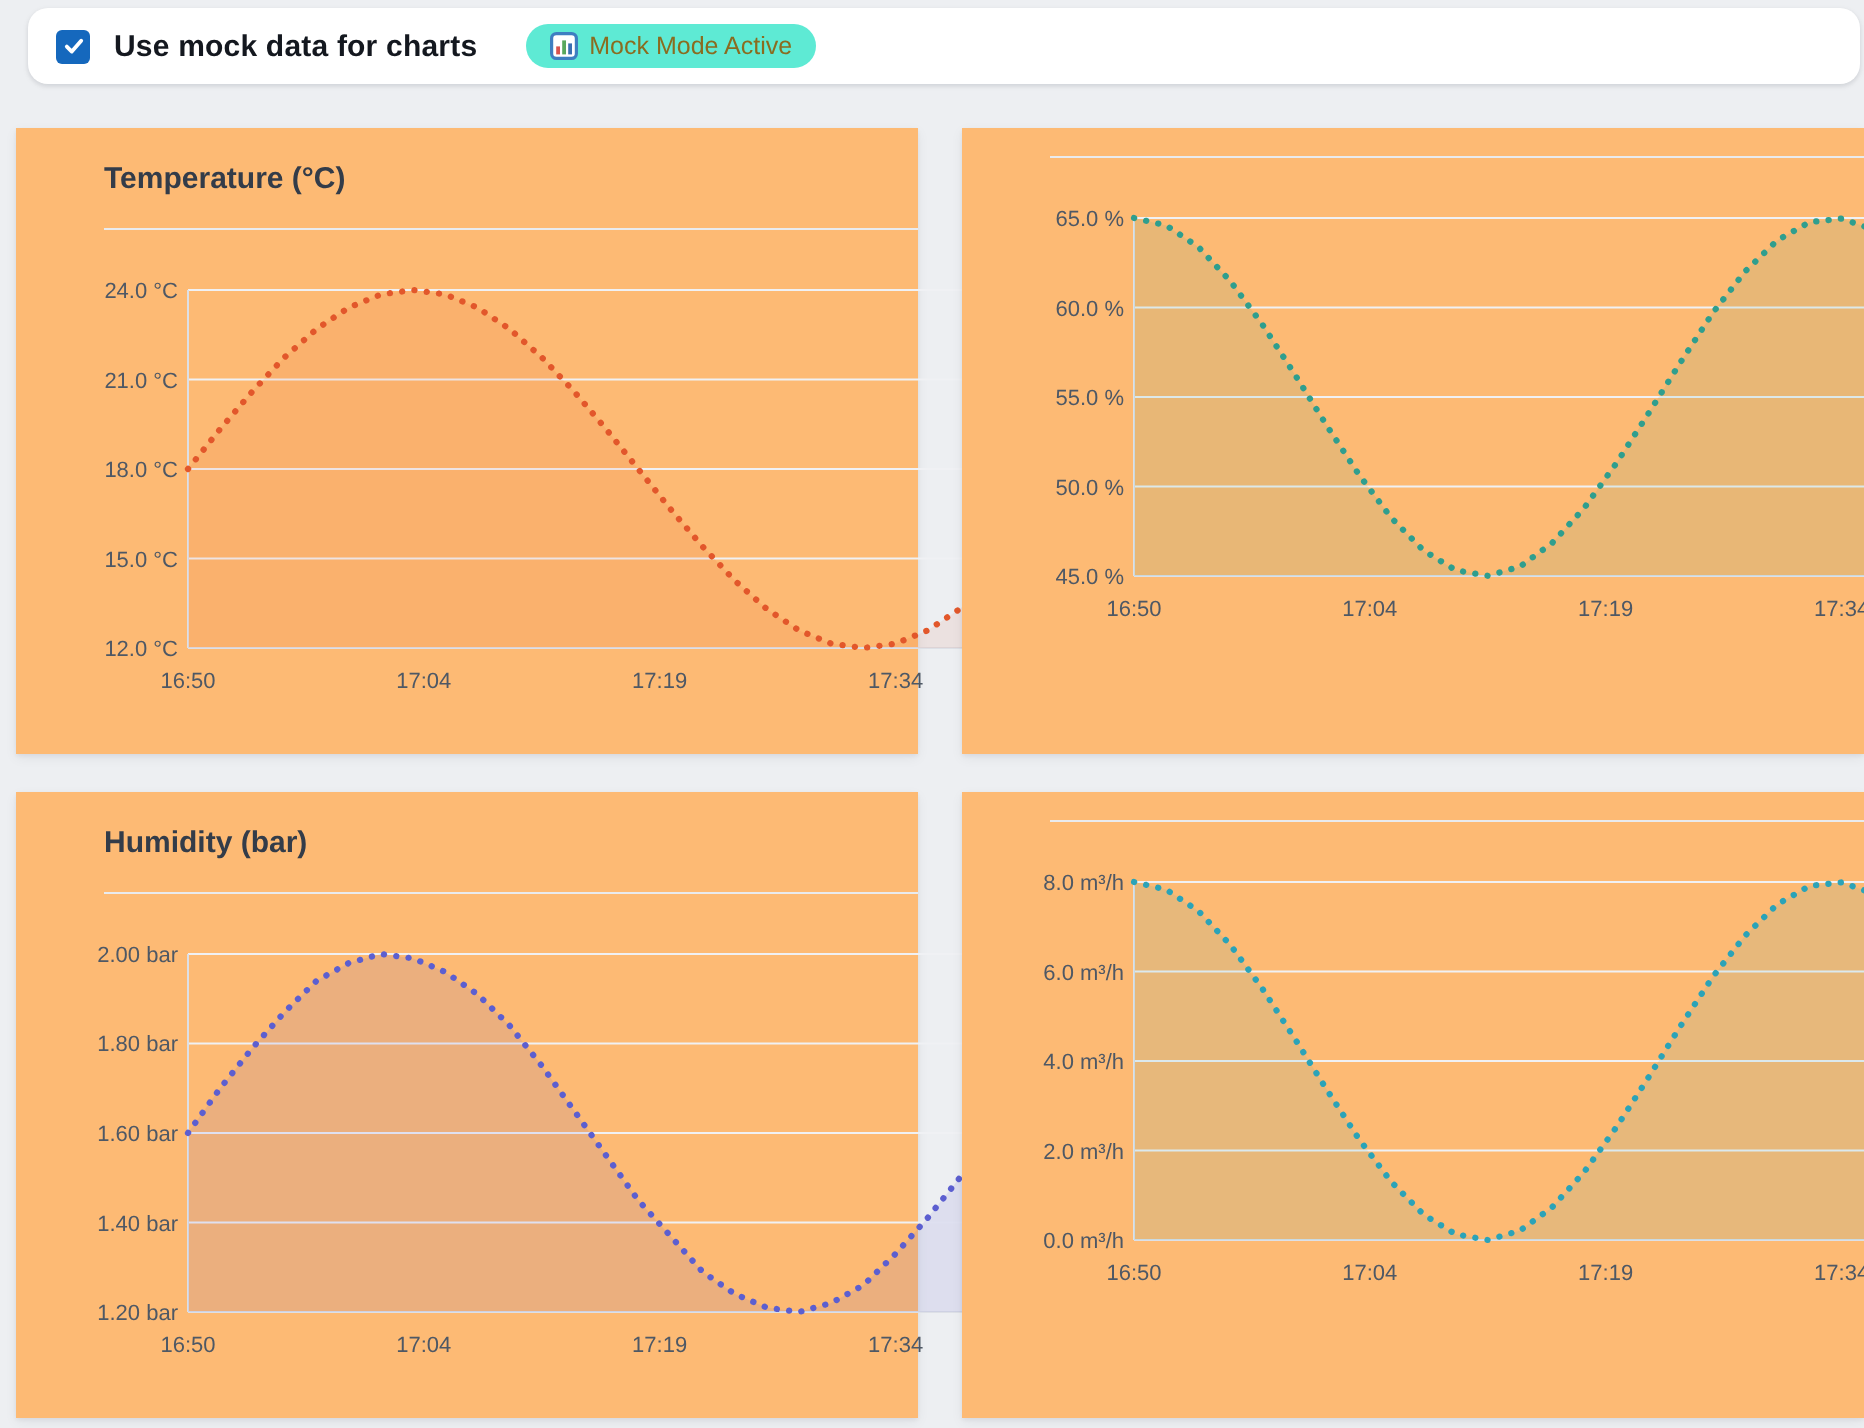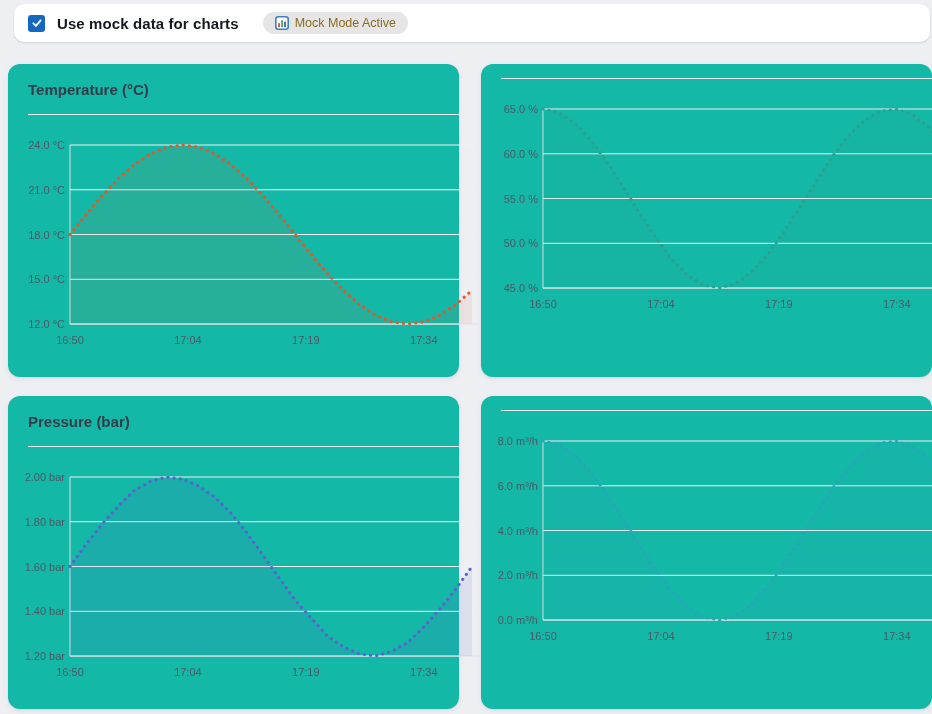--- a/index.html
+++ b/index.html
@@ -17,34 +17,34 @@
     display:flex;align-items:center;padding:0 14px;box-sizing:border-box;gap:12px;
   }
   .checkbox{
     width:17px;height:17px;border-radius:3px;background:#1568bd;
     display:flex;align-items:center;justify-content:center;flex:0 0 auto;cursor:pointer;
   }
   .checkbox svg{display:block;}
   .checkbox-label{font-size:15px;font-weight:700;color:#14181f;letter-spacing:.1px;cursor:pointer;}
   .badge{
     margin-left:12px;display:flex;align-items:flex-end;gap:6px;
-    background:#e5e5e5;border-radius:999px;padding:4px 12px;
+    background:#5eead4;border-radius:999px;padding:4px 12px;
   }
   .badge-label{font-size:12.5px;color:#8a6c20;}
   .badge-icon{display:block;}
   
   .grid{
     position:absolute;left:8px;top:64px;
     display:grid;grid-template-columns:451px 451px;grid-template-rows:313px 313px;
     column-gap:22px;row-gap:19px;
   }
   .card{
-    background:#14b8a6;border-radius:12px;
+    background:#fdba74;border-radius:0;
     box-shadow:0 1px 2px rgba(16,24,40,.05),0 2px 6px rgba(16,24,40,.06);
-    overflow:visible;position:relative;
+    overflow:visible;position:relative;padding-left:24px;
   }
   .card-title{
     padding:16px 0 0 20px;font-size:15px;font-weight:600;color:#333c49;line-height:20px;
   }
   .card-divider{
     height:1px;background:#e9ebee;margin:14px 0 0 20px;
   }
   .chart-svg{
     display:block;margin:18px 0 0 16px;
   }
@@ -116,21 +116,21 @@
         <text class="tick" x="41" y="150.3" text-anchor="end">50.0 %</text>
         <text class="tick" x="41" y="195.0" text-anchor="end">45.0 %</text>
         <text class="tick" x="46.0" y="211" text-anchor="middle">16:50</text>
         <text class="tick" x="163.9" y="211" text-anchor="middle">17:04</text>
         <text class="tick" x="281.8" y="211" text-anchor="middle">17:19</text>
         <text class="tick" x="399.8" y="211" text-anchor="middle">17:34</text>
       </svg>
   </div>
 
   <div class="card">
-    <div class="card-title">Pressure (bar)</div>
+    <div class="card-title">Humidity (bar)</div>
     <div class="card-divider"></div>
     <svg class="chart-svg" width="455" height="225">
         <line x1="46" y1="12.0" x2="455" y2="12.0" stroke="#f0f1f4" stroke-width="1"></line>
         <line x1="46" y1="56.7" x2="455" y2="56.7" stroke="#f0f1f4" stroke-width="1"></line>
         <line x1="46" y1="101.5" x2="455" y2="101.5" stroke="#f0f1f4" stroke-width="1"></line>
         <line x1="46" y1="146.3" x2="455" y2="146.3" stroke="#f0f1f4" stroke-width="1"></line>
         <line x1="46" y1="191.0" x2="455" y2="191.0" stroke="#f0f1f4" stroke-width="1"></line>
         <line x1="46" y1="12" x2="46" y2="191" stroke="#dde0e6" stroke-width="1"></line>
         <line x1="46" y1="191" x2="455" y2="191" stroke="#dde0e6" stroke-width="1"></line>
         <path d="M46.0,101.5 L62.1,79.1 L78.2,59.0 L94.2,41.1 L110.3,25.4 L126.4,16.5 L142.5,12.0 L158.6,14.2 L174.6,21.0 L190.7,32.1 L206.8,47.8 L222.9,67.9 L239.0,90.3 L255.0,112.7 L271.1,135.1 L287.2,153.0 L303.3,170.9 L319.4,182.0 L335.4,188.8 L351.5,191.0 L367.6,186.5 L383.7,177.6 L399.8,161.9 L415.8,144.0 L431.9,123.9 L448.0,101.5 L448.0,191 L46,191 Z" fill="rgba(92,95,208,0.11)" stroke="none"></path>

